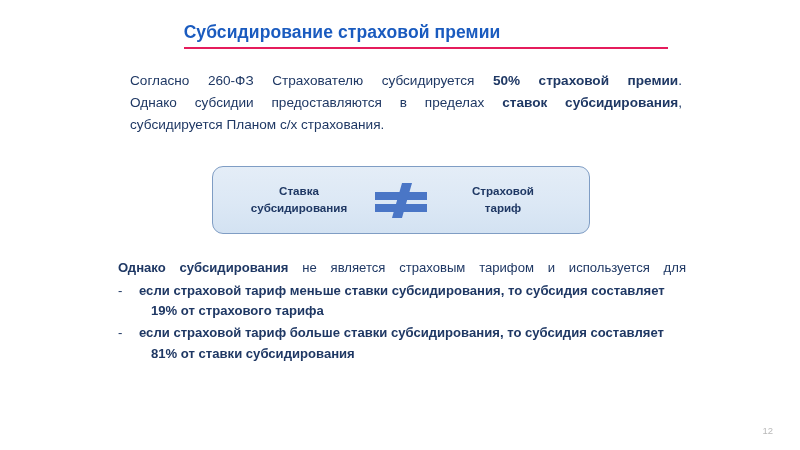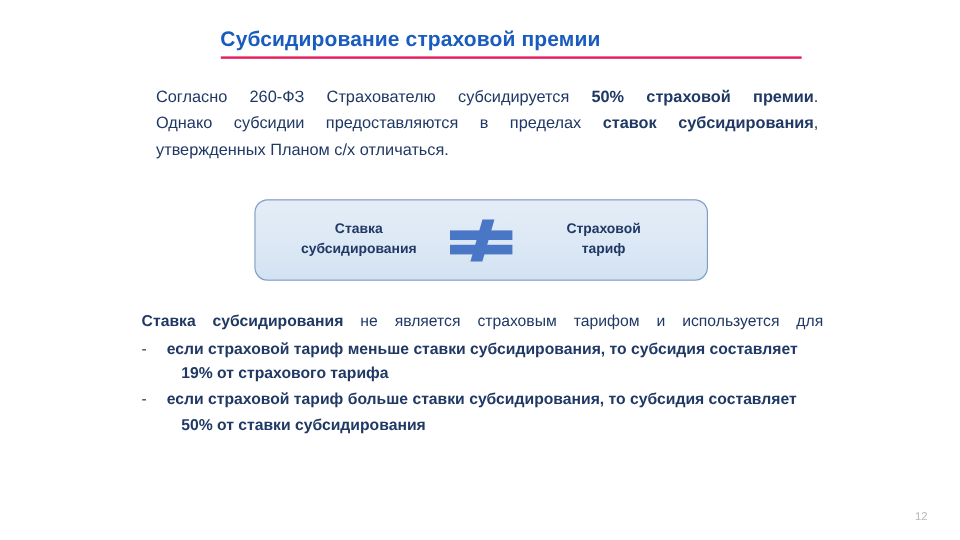--- a/index.html
+++ b/index.html
@@ -182,21 +182,21 @@
 <div class="slide">
 
   <div class="title-block">
     <div class="slide-title">Субсидирование страховой премии</div>
   </div>
   <div class="title-rule"></div>
 
   <div class="intro">
     <span class="ln justify"><span>Согласно 260-ФЗ Страхователю субсидируется </span><b>50% страховой премии</b><span>.</span></span>
     <span class="ln justify"><span>Однако субсидии предоставляются в пределах </span><b>ставок субсидирования</b><span>,</span></span>
-    <span class="ln">утвержденных Планом с/х отличаться.</span>
+    <span class="ln">субсидируется Планом с/х страхования.</span>
   </div>
 
   <div class="diagram-box">
     <div class="diagram-label">
       <span>Ставка</span><br>
       <span>субсидирования</span>
     </div>
 
     <div class="neq-icon" aria-label="not equal">
       <div class="bar top"></div>
@@ -204,35 +204,35 @@
       <div class="slash"></div>
     </div>
 
     <div class="diagram-label">
       <span>Страховой</span><br>
       <span>тариф</span>
     </div>
   </div>
 
   <div class="body-block">
-    <span class="ln justify"><b>Ставка субсидирования</b><span> не является страховым тарифом и используется для</span></span>
+    <span class="ln justify"><b>Однако субсидирования</b><span> не является страховым тарифом и используется для</span></span>
 
     <div class="bullets">
       <div class="bullet-row">
         <div class="bullet-mark">-</div>
         <div class="bullet-text">
           <span class="ln1">если страховой тариф меньше ставки субсидирования, то субсидия составляет</span>
           <span class="ln2">19% от страхового тарифа</span>
         </div>
       </div>
       <div class="bullet-row">
         <div class="bullet-mark">-</div>
         <div class="bullet-text">
           <span class="ln1">если страховой тариф больше ставки субсидирования, то субсидия составляет</span>
-          <span class="ln2">50% от ставки субсидирования</span>
+          <span class="ln2">81% от ставки субсидирования</span>
         </div>
       </div>
     </div>
   </div>
 
   <div class="page-number">12</div>
 
 </div>
 
 </body></html>

